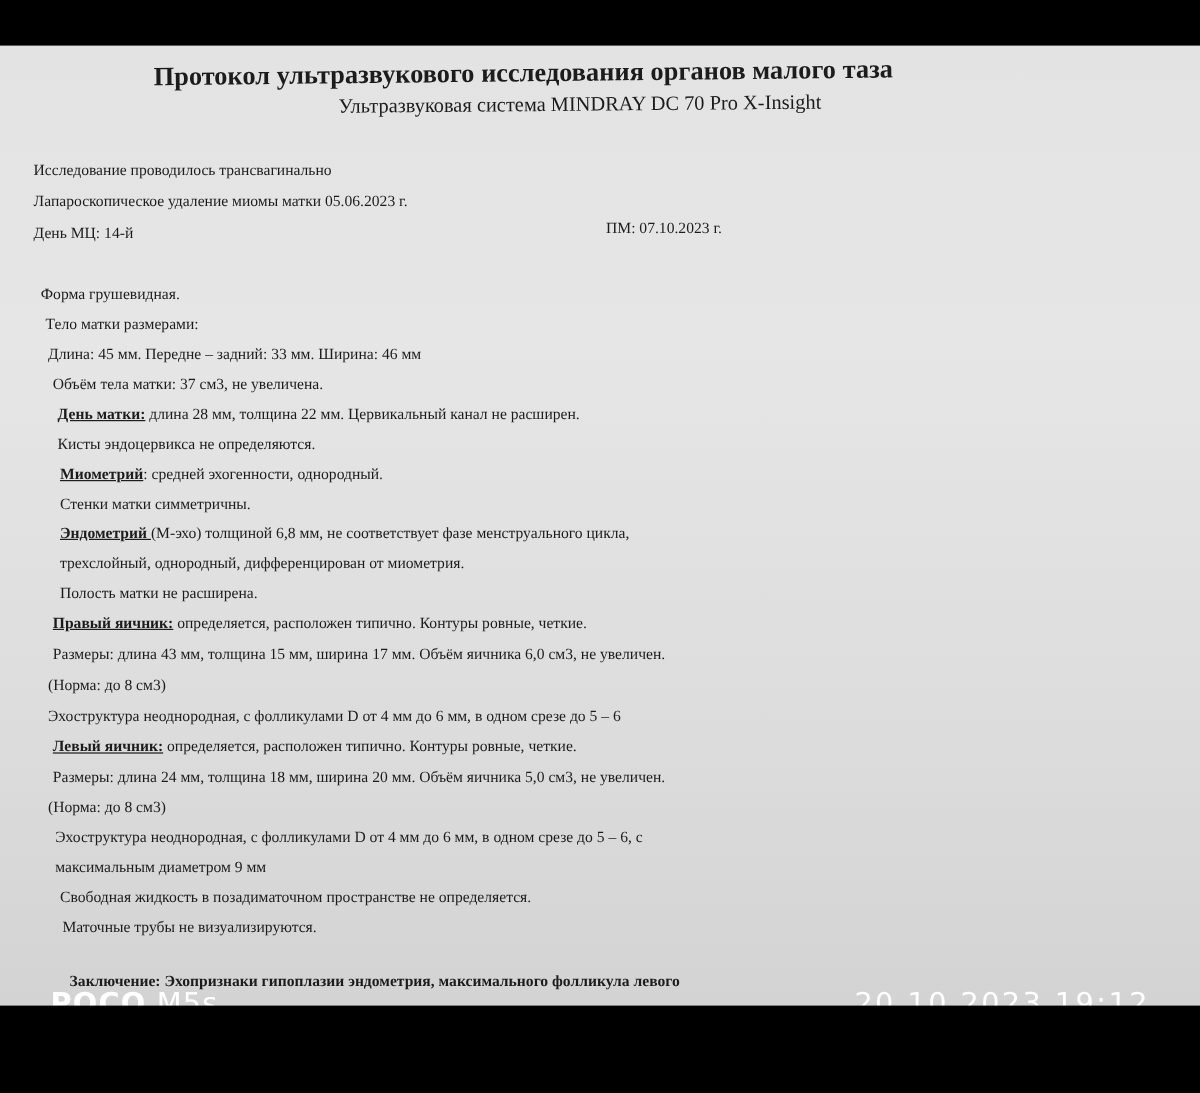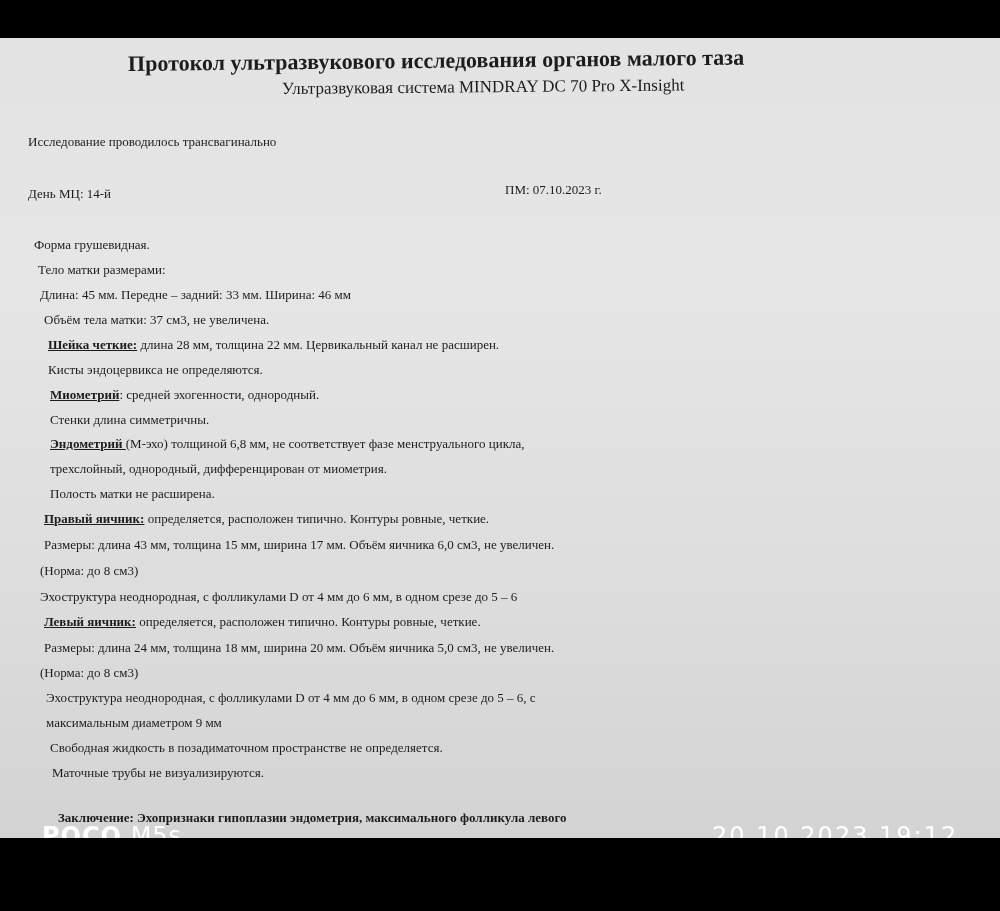--- a/index.html
+++ b/index.html
@@ -33,30 +33,31 @@
   .bottom-black { position: absolute; left: 0; top: 838px; width: 1000px; height: 73px; background: #000; }
 </style>
 </head>
 <body>
 
 <div class="paper">
   <div class="title">Протокол ультразвукового исследования органов малого таза</div>
   <div class="subtitle">Ультразвуковая система MINDRAY DC 70 Pro X-Insight</div>
 
   <div class="line" style="left:28px;top:96px"><span>Исследование проводилось трансвагинально</span></div>
+  <div class="line" style="left:28px;top:122px"><span>Лапароскопическое удаление миомы матки 05.06.2023 г.</span></div>
   <div class="line" style="left:28px;top:148px"><span>День МЦ: 14-й</span></div>
   <div class="line" style="left:505px;top:144px"><span>ПМ: 07.10.2023 г.</span></div>
   <div class="line" style="left:34px;top:199px"><span>Форма грушевидная.</span></div>
   <div class="line" style="left:38px;top:224px"><span>Тело матки размерами:</span></div>
   <div class="line" style="left:40px;top:249px"><span>Длина: 45 мм. Передне – задний: 33 мм. Ширина: 46 мм</span></div>
   <div class="line" style="left:44px;top:274px"><span>Объём тела матки: 37 см3, не увеличена.</span></div>
-  <div class="line" style="left:48px;top:299px"><span class="u">Шейка четкие:</span><span> длина 28 мм, толщина 22 мм. Цервикальный канал не расширен.</span></div>
+  <div class="line" style="left:48px;top:299px"><span class="u">День матки:</span><span> длина 28 мм, толщина 22 мм. Цервикальный канал не расширен.</span></div>
   <div class="line" style="left:48px;top:324px"><span>Кисты эндоцервикса не определяются.</span></div>
   <div class="line" style="left:50px;top:349px"><span class="u">Миометрий</span><span>: средней эхогенности, однородный.</span></div>
-  <div class="line" style="left:50px;top:374px"><span>Стенки длина симметричны.</span></div>
+  <div class="line" style="left:50px;top:374px"><span>Стенки матки симметричны.</span></div>
   <div class="line" style="left:50px;top:398px"><span class="u">Эндометрий </span><span>(М-эхо) толщиной 6,8 мм, не соответствует фазе менструального цикла,</span></div>
   <div class="line" style="left:50px;top:423px"><span>трехслойный, однородный, дифференцирован от миометрия.</span></div>
   <div class="line" style="left:50px;top:448px"><span>Полость матки не расширена.</span></div>
   <div class="line" style="left:44px;top:473px"><span class="u">Правый яичник:</span><span> определяется, расположен типично. Контуры ровные, четкие.</span></div>
   <div class="line" style="left:44px;top:499px"><span>Размеры: длина 43 мм, толщина 15 мм, ширина 17 мм. Объём яичника 6,0 см3, не увеличен.</span></div>
   <div class="line" style="left:40px;top:525px"><span>(Норма: до 8 см3)</span></div>
   <div class="line" style="left:40px;top:551px"><span>Эхоструктура неоднородная, с фолликулами D от 4 мм до 6 мм, в одном срезе до 5 – 6</span></div>
   <div class="line" style="left:44px;top:576px"><span class="u">Левый яичник:</span><span> определяется, расположен типично. Контуры ровные, четкие.</span></div>
   <div class="line" style="left:44px;top:602px"><span>Размеры: длина 24 мм, толщина 18 мм, ширина 20 мм. Объём яичника 5,0 см3, не увеличен.</span></div>
   <div class="line" style="left:40px;top:627px"><span>(Норма: до 8 см3)</span></div>

